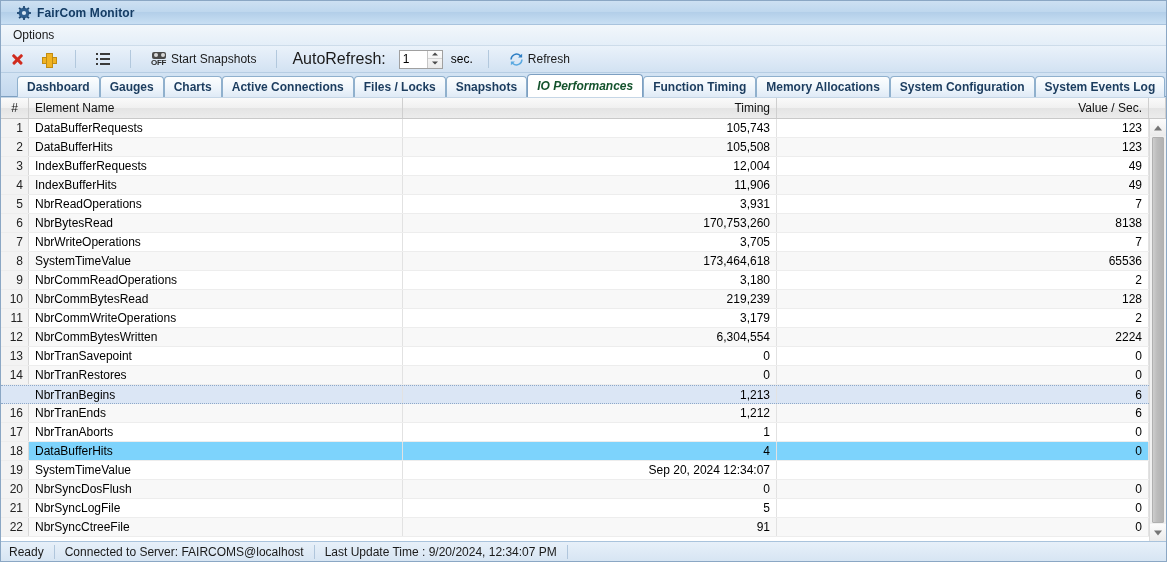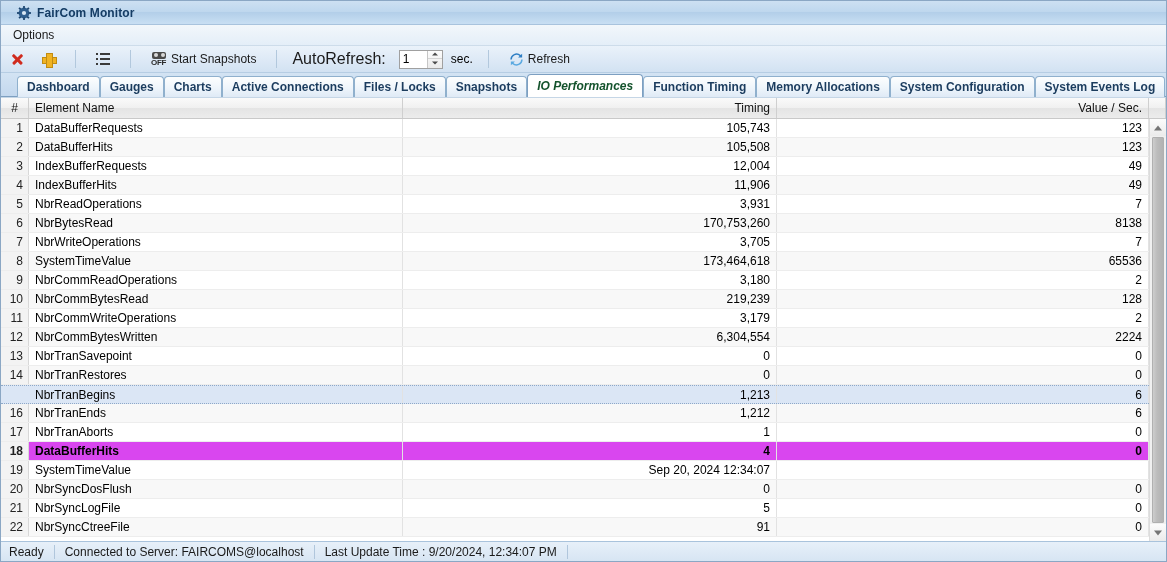--- a/index.html
+++ b/index.html
@@ -289,21 +289,21 @@
   .row {
     display: flex;
     height: 19px;
     flex: 0 0 19px;
     font-size: 12px;
     line-height: 19px;
     background: #ffffff;
     border-bottom: 1px solid #ededed;
   }
   .row.alt { background: #f8f8f8; }
-  .row.hover { background: #d946ef; font-weight: bold; }
+  .row.hover { background: #7dd3fc; }
   .row.selected {
     background: #dbe6f5;
     border-top: 1px dotted #8ea8c8;
     border-bottom: 1px dotted #8ea8c8;
     height: 19px;
   }
   .row .cell {
     padding: 0 6px;
     overflow: hidden;
     white-space: nowrap;

